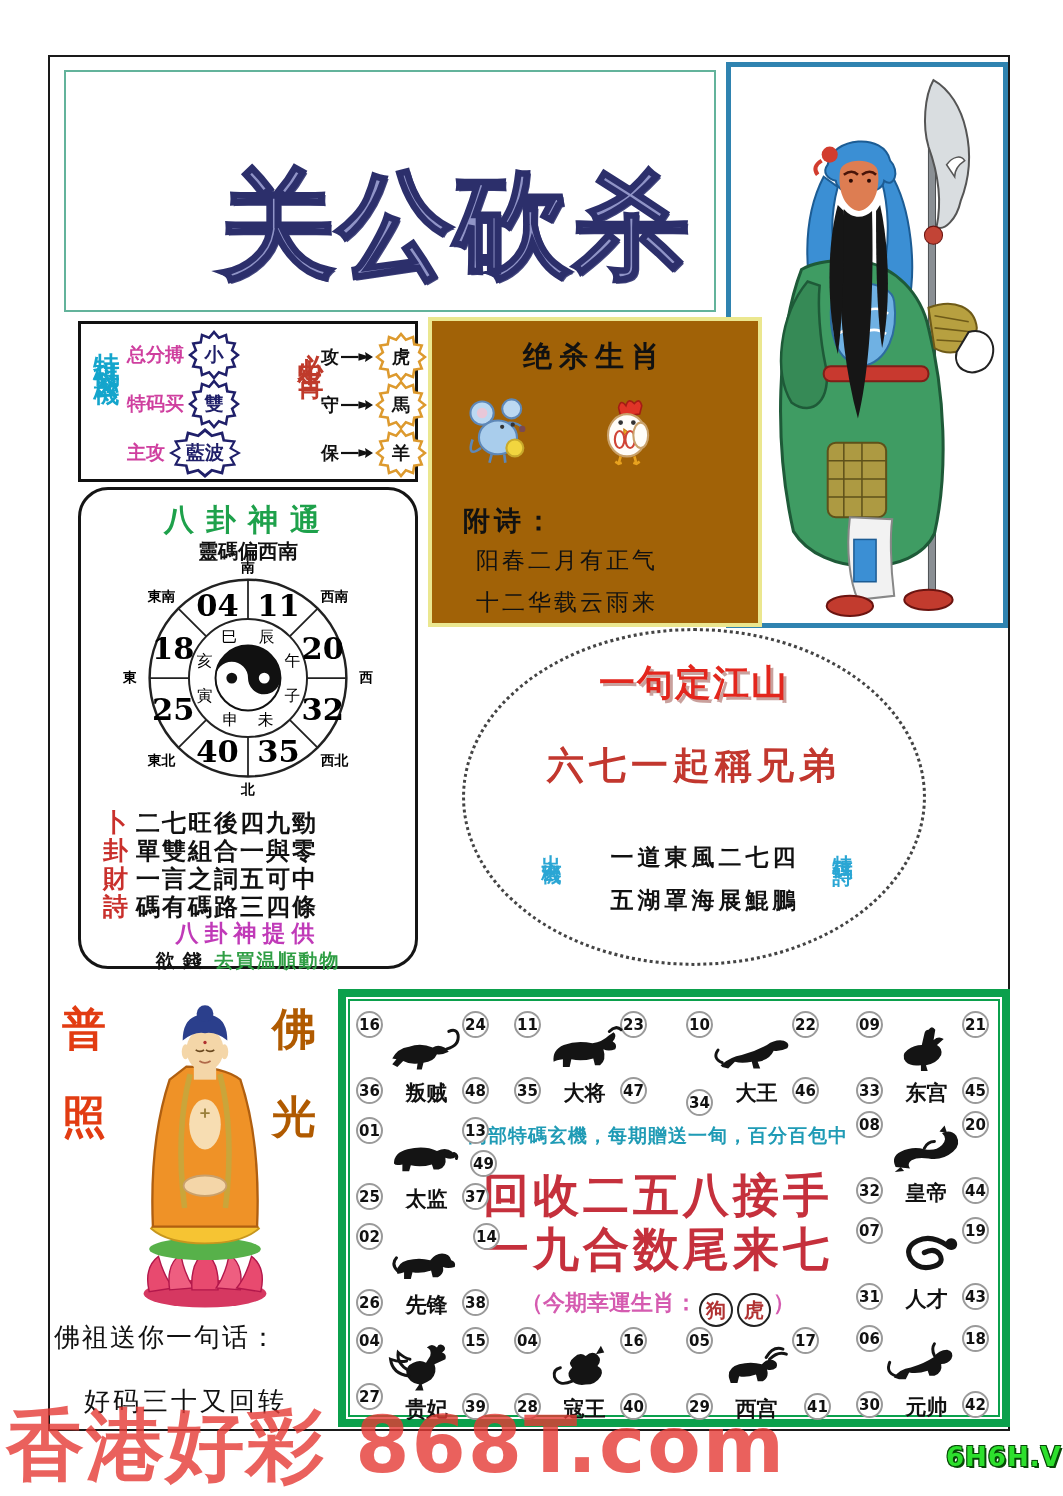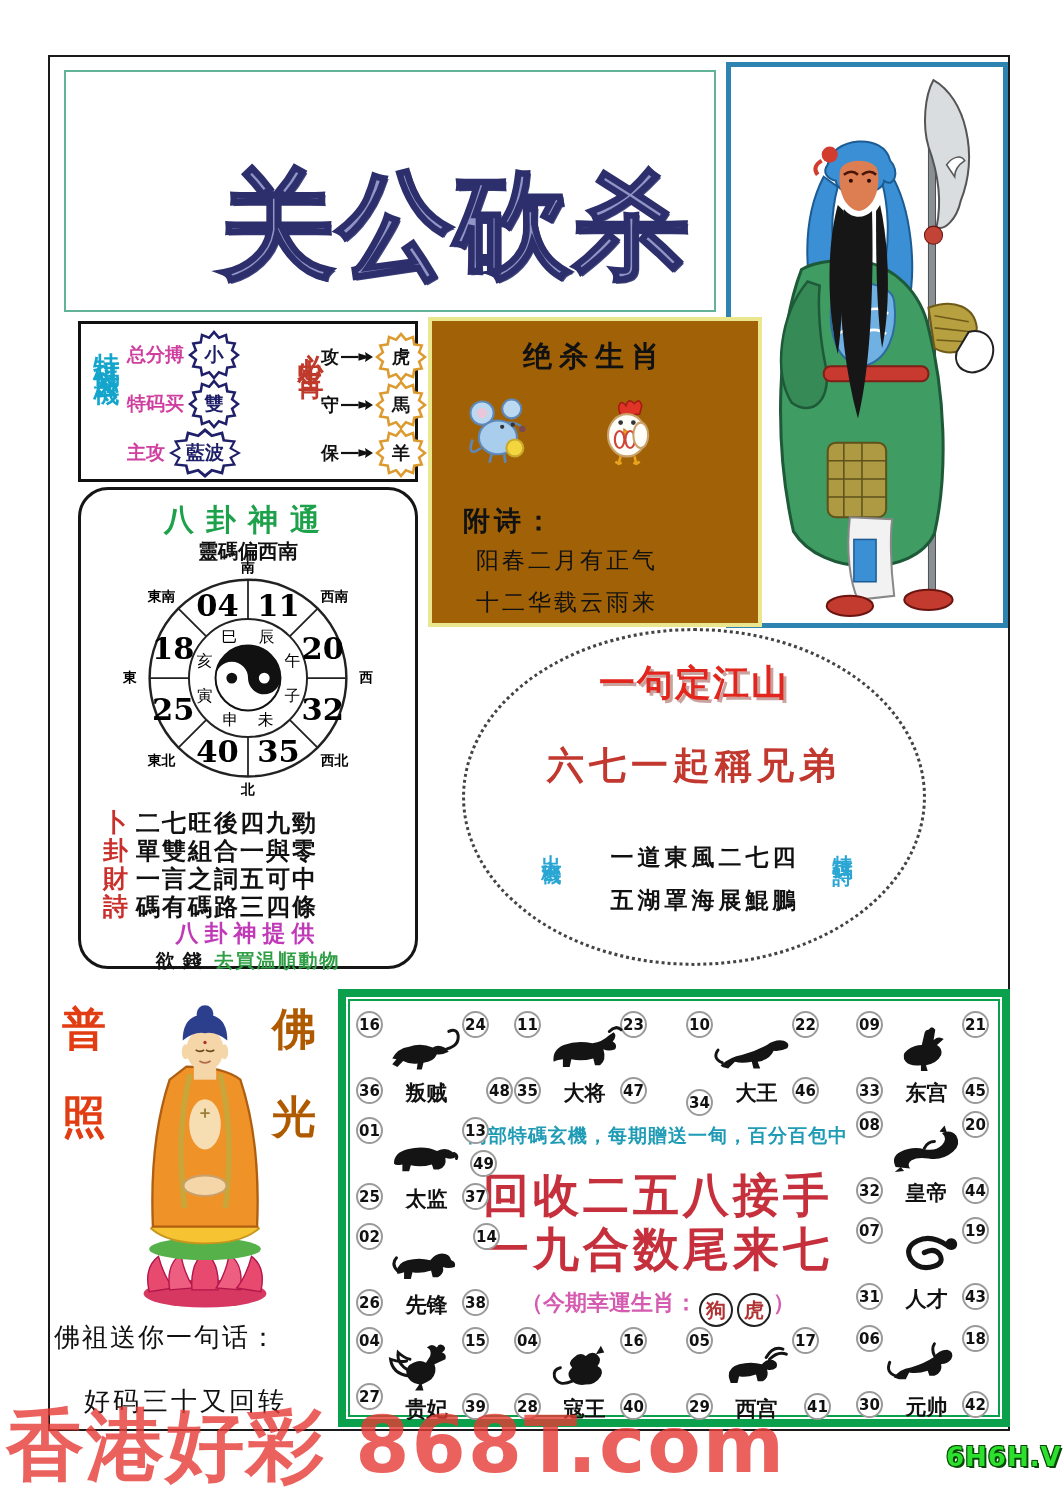--- a/index.html
+++ b/index.html
@@ -342,21 +342,21 @@
         <div class="redline" style="margin-top:20px;">回收二五八接手</div>
         <div class="redline">一九合数尾来七</div>
         <div id="lucky-row">
           <span>（今期幸運生肖：</span><span class="lucky-c">狗</span><span class="lucky-c">虎</span><span>）</span>
         </div>
       </div>
     <div class="cell" style="left: 0px; top: 6px;">
           <div class="num" style="left: 2px; top: 0px;">16</div>
           <div class="num" style="left: 108px; top: 0px;">24</div>
           <div class="num" style="left: 2px; top: 66px;">36</div>
-          <div class="num" style="left: 108px; top: 66px; margin-left: 24px;">48</div>
+          <div class="num" style="left: 108px; top: 66px;">48</div>
           <svg viewBox="0 0 100 64" class="beast-svg">
             <path d="M10 42 Q16 30 30 28 Q44 23 58 29 Q64 25 72 29 L77 34 Q69 38 63 37 Q59 46 47 47 L45 55 L39 55 L40 48 Q30 49 23 45 L16 52 L10 49 L15 43 Z" fill="#141414"></path>
             <path d="M74 31 Q90 27 88 14 Q86 6 77 10" fill="none" stroke="#141414" stroke-width="3.5" stroke-linecap="round"></path>
           </svg>
           <div class="zname">叛贼</div>
         </div>
         <div class="cell" style="left: 158px; top: 6px;">
           <div class="num" style="left: 2px; top: 0px;">11</div>
           <div class="num" style="left: 108px; top: 0px;">23</div>
           <div class="num" style="left: 2px; top: 66px;">35</div>

